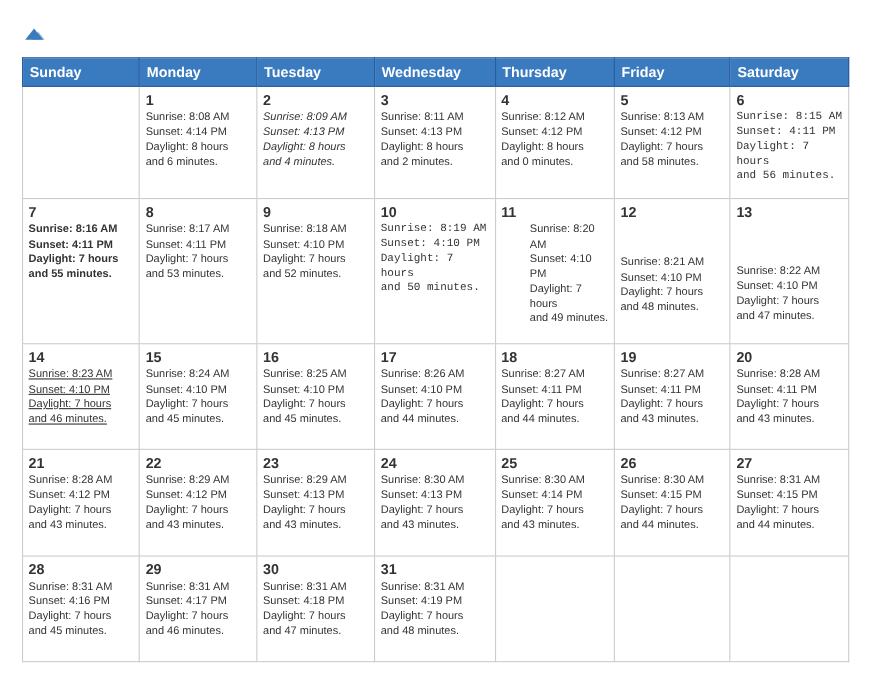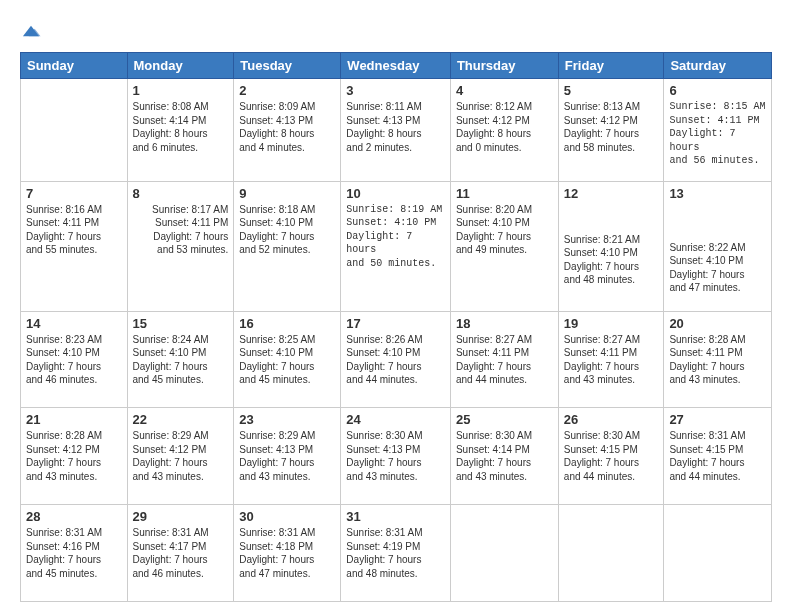--- a/index.html
+++ b/index.html
@@ -134,21 +134,21 @@
           <td class="empty-cell"></td>
           <td>
             <span class="day-number">1</span>
             <div class="day-info" style="white-space: pre-line;">Sunrise: 8:08 AM
 Sunset: 4:14 PM
 Daylight: 8 hours
 and 6 minutes.</div>
           </td>
           <td>
             <span class="day-number">2</span>
-            <div class="day-info" style="white-space: pre-line;">Sunrise: 8:09 AM
+            <div class="day-info" style="white-space: pre-line; font-style: italic;">Sunrise: 8:09 AM
 Sunset: 4:13 PM
 Daylight: 8 hours
 and 4 minutes.</div>
           </td>
           <td>
             <span class="day-number">3</span>
             <div class="day-info" style="white-space: pre-line;">Sunrise: 8:11 AM
 Sunset: 4:13 PM
 Daylight: 8 hours
 and 2 minutes.</div>
@@ -171,49 +171,49 @@
             <span class="day-number">6</span>
             <div class="day-info" style="white-space: pre-line; font-family: Liberation Mono, monospace;">Sunrise: 8:15 AM
 Sunset: 4:11 PM
 Daylight: 7 hours
 and 56 minutes.</div>
           </td>
         </tr>
         <tr>
           <td>
             <span class="day-number">7</span>
-            <div class="day-info" style="white-space: pre-line;">Sunrise: 8:16 AM
+            <div class="day-info" style="white-space: pre-line; font-weight: bold;">Sunrise: 8:16 AM
 Sunset: 4:11 PM
 Daylight: 7 hours
 and 55 minutes.</div>
           </td>
           <td>
             <span class="day-number">8</span>
-            <div class="day-info" style="white-space: pre-line; text-align: right;">Sunrise: 8:17 AM
+            <div class="day-info" style="white-space: pre-line;">Sunrise: 8:17 AM
 Sunset: 4:11 PM
 Daylight: 7 hours
 and 53 minutes.</div>
           </td>
           <td>
             <span class="day-number">9</span>
             <div class="day-info" style="white-space: pre-line;">Sunrise: 8:18 AM
 Sunset: 4:10 PM
 Daylight: 7 hours
 and 52 minutes.</div>
           </td>
           <td>
             <span class="day-number">10</span>
             <div class="day-info" style="white-space: pre-line; font-family: Liberation Mono, monospace;">Sunrise: 8:19 AM
 Sunset: 4:10 PM
 Daylight: 7 hours
 and 50 minutes.</div>
           </td>
           <td>
             <span class="day-number">11</span>
-            <div class="day-info" style="white-space: pre-line;">Sunrise: 8:20 AM
+            <div class="day-info" style="white-space: pre-line; margin-left: 26px;">Sunrise: 8:20 AM
 Sunset: 4:10 PM
 Daylight: 7 hours
 and 49 minutes.</div>
           </td>
           <td>
             <span class="day-number">12</span>
             <div class="day-info" style="white-space: pre-line; margin-top: 32px;">Sunrise: 8:21 AM
 Sunset: 4:10 PM
 Daylight: 7 hours
 and 48 minutes.</div>
@@ -222,21 +222,21 @@
             <span class="day-number">13</span>
             <div class="day-info" style="white-space: pre-line; margin-top: 40px;">Sunrise: 8:22 AM
 Sunset: 4:10 PM
 Daylight: 7 hours
 and 47 minutes.</div>
           </td>
         </tr>
         <tr>
           <td>
             <span class="day-number">14</span>
-            <div class="day-info" style="white-space: pre-line;">Sunrise: 8:23 AM
+            <div class="day-info" style="white-space: pre-line; text-decoration: underline;">Sunrise: 8:23 AM
 Sunset: 4:10 PM
 Daylight: 7 hours
 and 46 minutes.</div>
           </td>
           <td>
             <span class="day-number">15</span>
             <div class="day-info" style="white-space: pre-line;">Sunrise: 8:24 AM
 Sunset: 4:10 PM
 Daylight: 7 hours
 and 45 minutes.</div>

